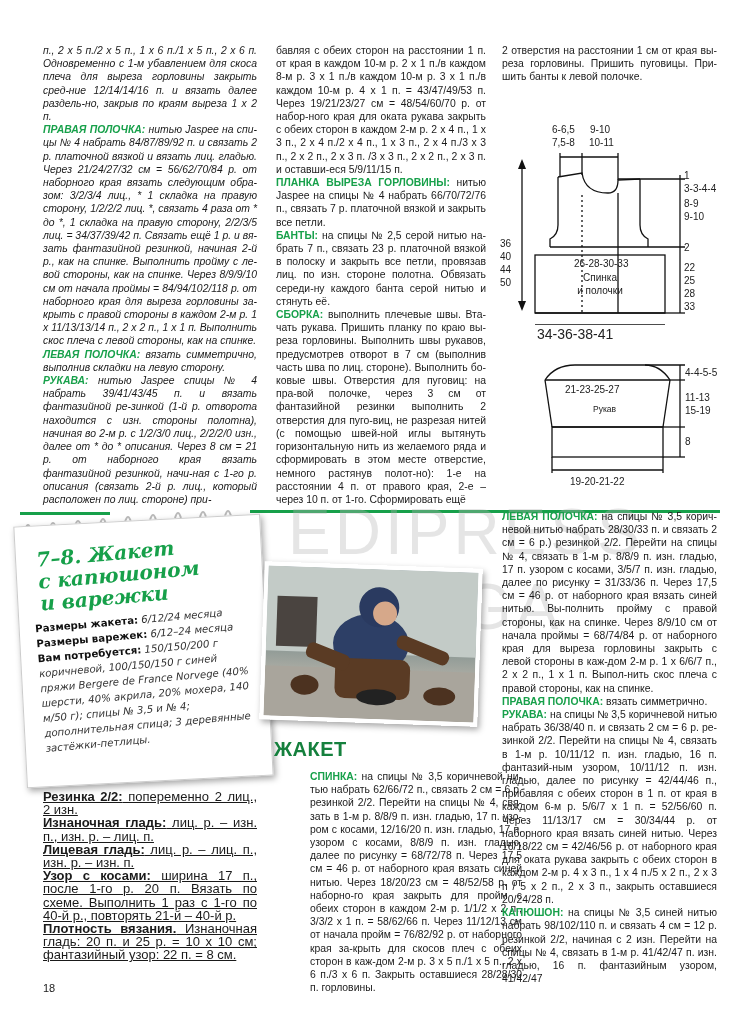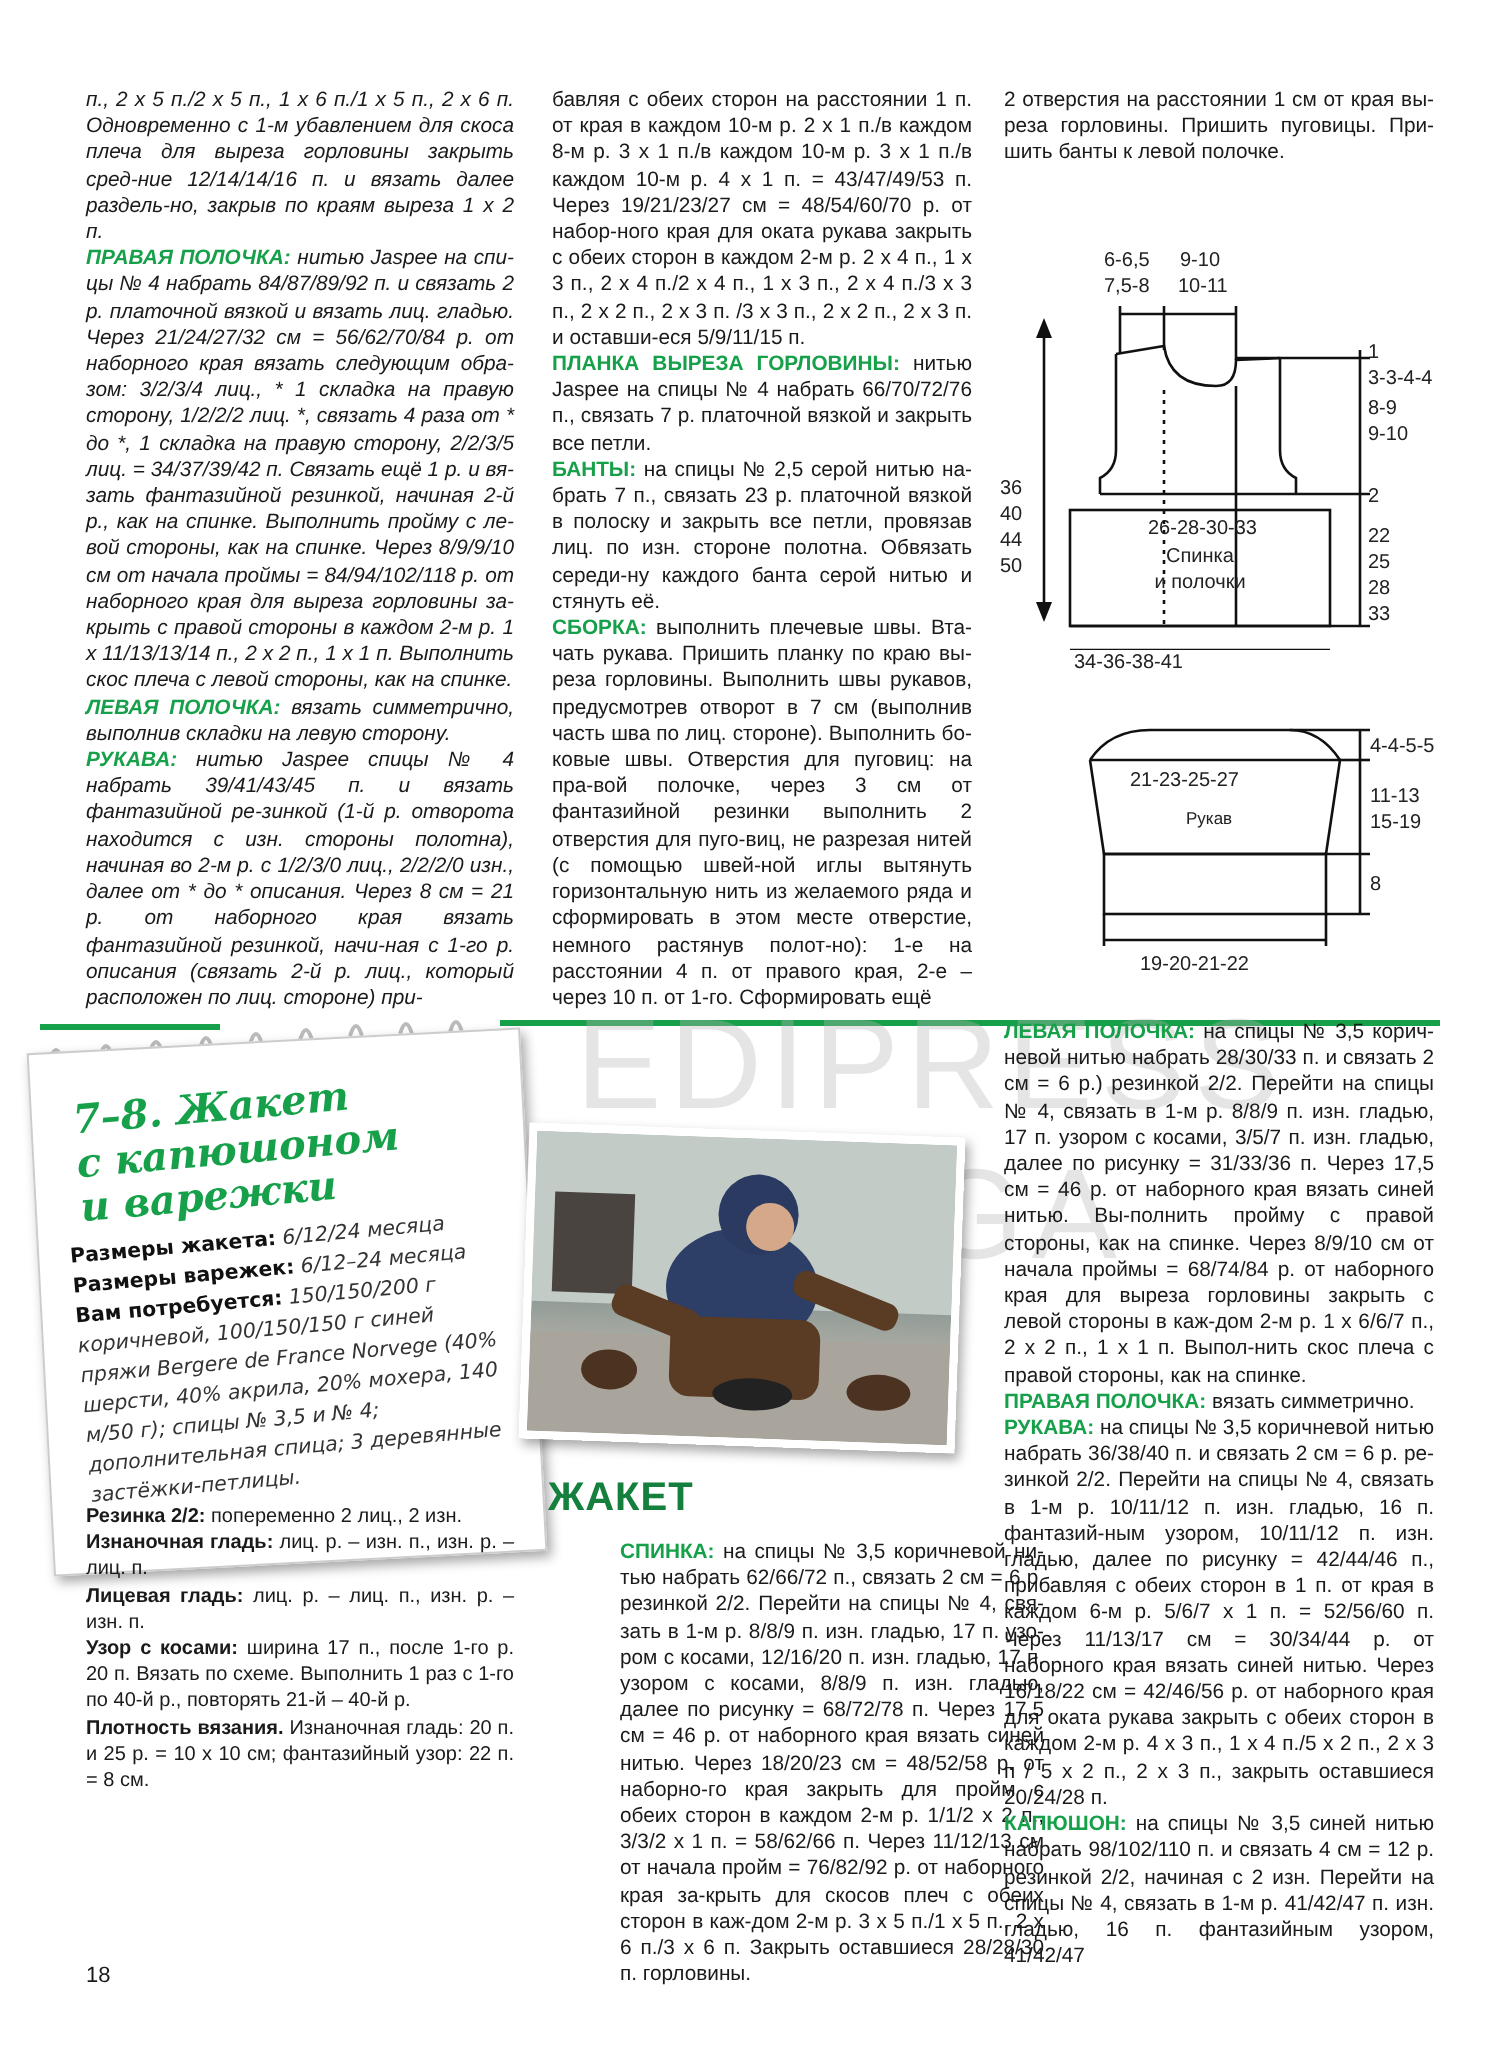--- a/index.html
+++ b/index.html
@@ -4,21 +4,21 @@
 <style>
   html,body{margin:0;padding:0;background:#fff;}
   body{width:750px;height:1024px;position:relative;overflow:hidden;font-family:"Liberation Sans","DejaVu Sans",sans-serif;color:#1a1a1a;}
   .col{position:absolute;font-size:10.4px;line-height:13.2px;text-align:justify;hyphens:manual;}
   .col p{margin:0;}
   .hd{color:#17a04a;font-weight:bold;text-transform:uppercase;}
   .bold{font-weight:bold;}
   #col1{left:43px;top:44px;width:214px;font-style:italic;}
   #col2{left:276px;top:44px;width:210px;}
   #col3{left:502px;top:44px;width:215px;}
-  #col4{left:43px;top:752px;width:214px;font-size:10px;line-height:13.2px;}
+  #col4{left:43px;top:790px;width:214px;font-size:13px;line-height:13.2px;text-decoration:underline;}
   #col5{left:282px;top:770px;width:212px;margin-left:28px;}
   #col6{left:502px;top:510px;width:215px;}
   .pagenum{position:absolute;left:43px;top:982px;font-size:11px;}
   .greenline{position:absolute;height:3px;background:#17a04a;}
   
   #diagram1{position:absolute;left:500px;top:95px;width:245px;height:230px;}
   #diagram2{position:absolute;left:535px;top:355px;width:200px;height:135px;}
   svg text{font-family:"Liberation Sans","DejaVu Sans",sans-serif;}
   
   .card{position:absolute;left:20px;top:520px;width:245px;height:260px;background:#fff;transform:rotate(-3deg);box-shadow:2px 3px 6px rgba(0,0,0,.35);border:1px solid #ccc;}
@@ -97,21 +97,21 @@
     <text x="184" y="215">33</text>
     <text x="0" y="152">36</text>
     <text x="0" y="165">40</text>
     <text x="0" y="178">44</text>
     <text x="0" y="191">50</text>
     <text x="74" y="172">26-28-30-33</text>
     <text x="100" y="186" text-anchor="middle">Спинка</text>
     <text x="100" y="199" text-anchor="middle">и полочки</text>
   </g>
 </svg>
-<div style="position:absolute;left:537px;top:326px;font-size:10px;color:#222;">34-36-38-41</div>
+<div style="position:absolute;left:537px;top:326px;font-size:14px;color:#222;">34-36-38-41</div>
 
 <svg id="diagram2" viewBox="0 0 200 135">
   <g stroke="#111" fill="none" stroke-width="1.3">
     <path d="M10 25 Q20 10 40 10 L110 10 Q125 10 135 25"></path>
     <line x1="10" y1="25" x2="135" y2="25"></line>
     <line x1="10" y1="25" x2="17" y2="72"></line>
     <line x1="135" y1="25" x2="128" y2="72"></line>
     <line x1="17" y1="72" x2="128" y2="72"></line>
     <rect x="17" y="72" width="111" height="30"></rect>
     <line x1="17" y1="115" x2="128" y2="115"></line>

